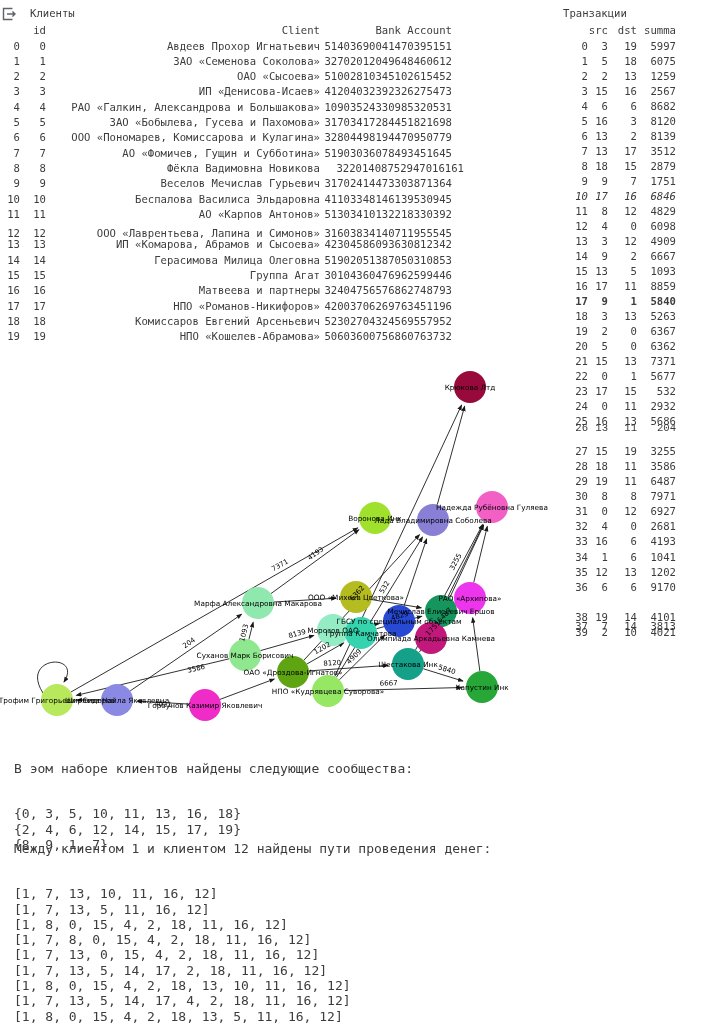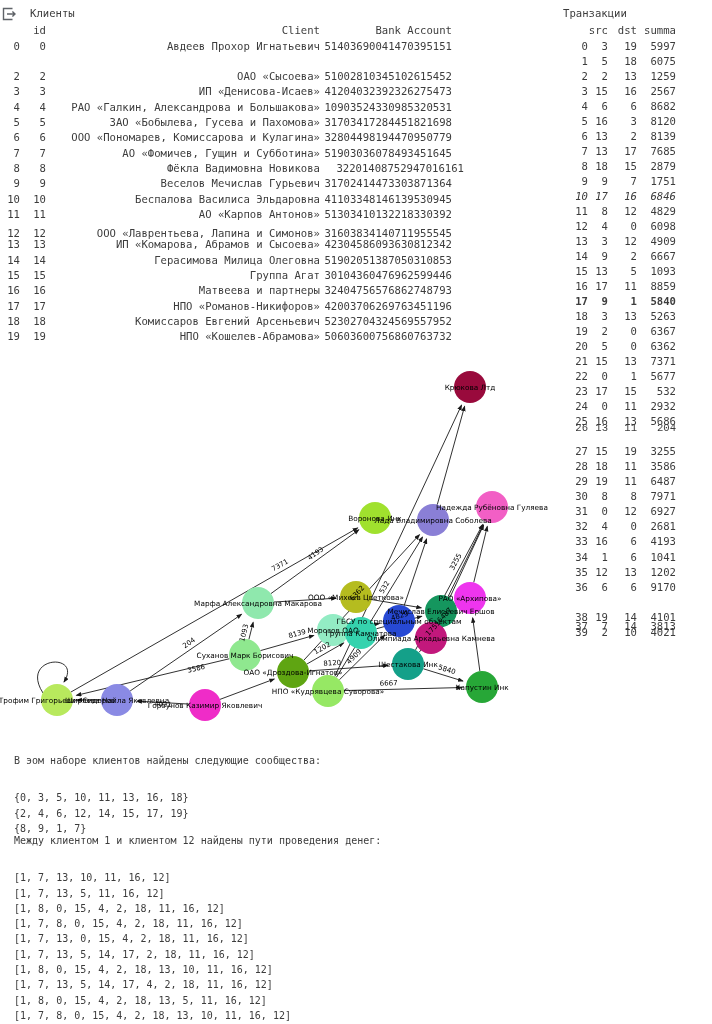--- a/index.html
+++ b/index.html
@@ -3,39 +3,40 @@
 <meta charset="utf-8">
 <style>
   html,body{margin:0;padding:0}
   body{width:712px;height:1024px;background:#ffffff;position:relative;overflow:hidden;
        font-family:"DejaVu Sans Mono","Liberation Mono",monospace;color:#3c3c3c}
   .abs{position:absolute}
   .ttl{font-size:10.6px;line-height:13px;white-space:pre}
   .mono-table{font-size:10.6px}
   .mrow{position:absolute;left:0;white-space:pre;height:15px}
   .mrow span{display:inline-block;text-align:right;vertical-align:top;white-space:pre}
-  .txt-block{font-size:10px;white-space:pre}
+  .txt-block{font-size:13px;white-space:pre}
   .txt-block div{height:15.3px;line-height:15.3px;white-space:pre}
   #graph{left:0;top:0;width:712px;height:1024px;pointer-events:none}
   .outicon{left:2px;top:7px;width:15px;height:15px}
 </style>
 </head>
 <body>
 
 <div>
 
   <svg class="abs outicon" viewBox="0 0 15 15">
     <path d="M10.5 1.5 H1.5 V12.5 H10.5" fill="none" stroke="#5f6368" stroke-width="1.4"></path>
     <path d="M5 7 H13 M10.4 4.4 L13 7 L10.4 9.6" fill="none" stroke="#5f6368" stroke-width="1.4"></path>
   </svg>
 
   <div class="abs ttl" style="left:30px;top:7px">Клиенты</div>
   <div class="abs mono-table" id="clientsWrap" style="left:6px;top:24px;width:446px;height:322px">
       <div class="mrow" style="top: 0px;"><span style="width: 40px;">id</span><span style="width: 274px;">Client</span><span style="width: 132px;">Bank Account</span></div>
       <div class="mrow" style="top: 15.5px;"><span style="width: 14px;">0</span><span style="width: 26px;">0</span><span style="width: 274px;">Авдеев Прохор Игнатьевич</span><span style="width: 132px;">51403690041470395151</span></div>
+      <div class="mrow" style="top: 30.8px;"><span style="width: 14px;">1</span><span style="width: 26px;">1</span><span style="width: 274px;">ЗАО «Семенова Соколова»</span><span style="width: 132px;">32702012049648460612</span></div>
       <div class="mrow" style="top: 46.1px;"><span style="width: 14px;">2</span><span style="width: 26px;">2</span><span style="width: 274px;">ОАО «Сысоева»</span><span style="width: 132px;">51002810345102615452</span></div>
       <div class="mrow" style="top: 61.4px;"><span style="width: 14px;">3</span><span style="width: 26px;">3</span><span style="width: 274px;">ИП «Денисова-Исаев»</span><span style="width: 132px;">41204032392326275473</span></div>
       <div class="mrow" style="top: 76.7px;"><span style="width: 14px;">4</span><span style="width: 26px;">4</span><span style="width: 274px;">РАО «Галкин, Александрова и Большакова»</span><span style="width: 132px;">10903524330985320531</span></div>
       <div class="mrow" style="top: 92px;"><span style="width: 14px;">5</span><span style="width: 26px;">5</span><span style="width: 274px;">ЗАО «Бобылева, Гусева и Пахомова»</span><span style="width: 132px;">31703417284451821698</span></div>
       <div class="mrow" style="top: 107.3px;"><span style="width: 14px;">6</span><span style="width: 26px;">6</span><span style="width: 274px;">ООО «Пономарев, Комиссарова и Кулагина»</span><span style="width: 132px;">32804498194470950779</span></div>
       <div class="mrow" style="top: 122.6px;"><span style="width: 14px;">7</span><span style="width: 26px;">7</span><span style="width: 274px;">АО «Фомичев, Гущин и Субботина»</span><span style="width: 132px;">51903036078493451645</span></div>
       <div class="mrow" style="top: 137.9px;"><span style="width: 14px;">8</span><span style="width: 26px;">8</span><span style="width: 274px;">Фёкла Вадимовна Новикова</span><span style="width: 132px; padding-left: 12px;">32201408752947016161</span></div>
       <div class="mrow" style="top: 153.2px;"><span style="width: 14px;">9</span><span style="width: 26px;">9</span><span style="width: 274px;">Веселов Мечислав Гурьевич</span><span style="width: 132px;">31702414473303871364</span></div>
       <div class="mrow" style="top: 168.5px;"><span style="width: 14px;">10</span><span style="width: 26px;">10</span><span style="width: 274px;">Беспалова Василиса Эльдаровна</span><span style="width: 132px;">41103348146139530945</span></div>
       <div class="mrow" style="top: 183.8px;"><span style="width: 14px;">11</span><span style="width: 26px;">11</span><span style="width: 274px;">АО «Карпов Антонов»</span><span style="width: 132px;">51303410132218330392</span></div>
@@ -52,21 +53,21 @@
   <div class="abs ttl" style="left:563px;top:7px">Транзакции</div>
   <div class="abs mono-table" id="txWrap" style="left:563px;top:24px;width:120px;height:616px">
       <div class="mrow" style="top: 0px;"><span style="width: 45px;">src</span><span style="width: 29px;">dst</span><span style="width: 39px;">summa</span></div>
       <div class="mrow" style="top: 15.5px;"><span style="width: 25px;">0</span><span style="width: 20px;">3</span><span style="width: 29px;">19</span><span style="width: 39px;">5997</span></div>
       <div class="mrow" style="top: 30.53px;"><span style="width: 25px;">1</span><span style="width: 20px;">5</span><span style="width: 29px;">18</span><span style="width: 39px;">6075</span></div>
       <div class="mrow" style="top: 45.56px;"><span style="width: 25px;">2</span><span style="width: 20px;">2</span><span style="width: 29px;">13</span><span style="width: 39px;">1259</span></div>
       <div class="mrow" style="top: 60.59px;"><span style="width: 25px;">3</span><span style="width: 20px;">15</span><span style="width: 29px;">16</span><span style="width: 39px;">2567</span></div>
       <div class="mrow" style="top: 75.62px;"><span style="width: 25px;">4</span><span style="width: 20px;">6</span><span style="width: 29px;">6</span><span style="width: 39px;">8682</span></div>
       <div class="mrow" style="top: 90.65px;"><span style="width: 25px;">5</span><span style="width: 20px;">16</span><span style="width: 29px;">3</span><span style="width: 39px;">8120</span></div>
       <div class="mrow" style="top: 105.68px;"><span style="width: 25px;">6</span><span style="width: 20px;">13</span><span style="width: 29px;">2</span><span style="width: 39px;">8139</span></div>
-      <div class="mrow" style="top: 120.71px;"><span style="width: 25px;">7</span><span style="width: 20px;">13</span><span style="width: 29px;">17</span><span style="width: 39px;">7685</span></div>
+      <div class="mrow" style="top: 120.71px;"><span style="width: 25px;">7</span><span style="width: 20px;">13</span><span style="width: 29px;">17</span><span style="width: 39px;">3512</span></div>
       <div class="mrow" style="top: 135.74px;"><span style="width: 25px;">8</span><span style="width: 20px;">18</span><span style="width: 29px;">15</span><span style="width: 39px;">2879</span></div>
       <div class="mrow" style="top: 150.77px;"><span style="width: 25px;">9</span><span style="width: 20px;">9</span><span style="width: 29px;">7</span><span style="width: 39px;">1751</span></div>
       <div class="mrow" style="top: 165.8px; font-style: italic;"><span style="width: 25px;">10</span><span style="width: 20px;">17</span><span style="width: 29px;">16</span><span style="width: 39px;">6846</span></div>
       <div class="mrow" style="top: 180.83px;"><span style="width: 25px;">11</span><span style="width: 20px;">8</span><span style="width: 29px;">12</span><span style="width: 39px;">4829</span></div>
       <div class="mrow" style="top: 195.86px;"><span style="width: 25px;">12</span><span style="width: 20px;">4</span><span style="width: 29px;">0</span><span style="width: 39px;">6098</span></div>
       <div class="mrow" style="top: 210.89px;"><span style="width: 25px;">13</span><span style="width: 20px;">3</span><span style="width: 29px;">12</span><span style="width: 39px;">4909</span></div>
       <div class="mrow" style="top: 225.92px;"><span style="width: 25px;">14</span><span style="width: 20px;">9</span><span style="width: 29px;">2</span><span style="width: 39px;">6667</span></div>
       <div class="mrow" style="top: 240.95px;"><span style="width: 25px;">15</span><span style="width: 20px;">13</span><span style="width: 29px;">5</span><span style="width: 39px;">1093</span></div>
       <div class="mrow" style="top: 255.98px;"><span style="width: 25px;">16</span><span style="width: 20px;">17</span><span style="width: 29px;">11</span><span style="width: 39px;">8859</span></div>
       <div class="mrow" style="top: 271.01px; font-weight: bold;"><span style="width: 25px;">17</span><span style="width: 20px;">9</span><span style="width: 29px;">1</span><span style="width: 39px;">5840</span></div>

